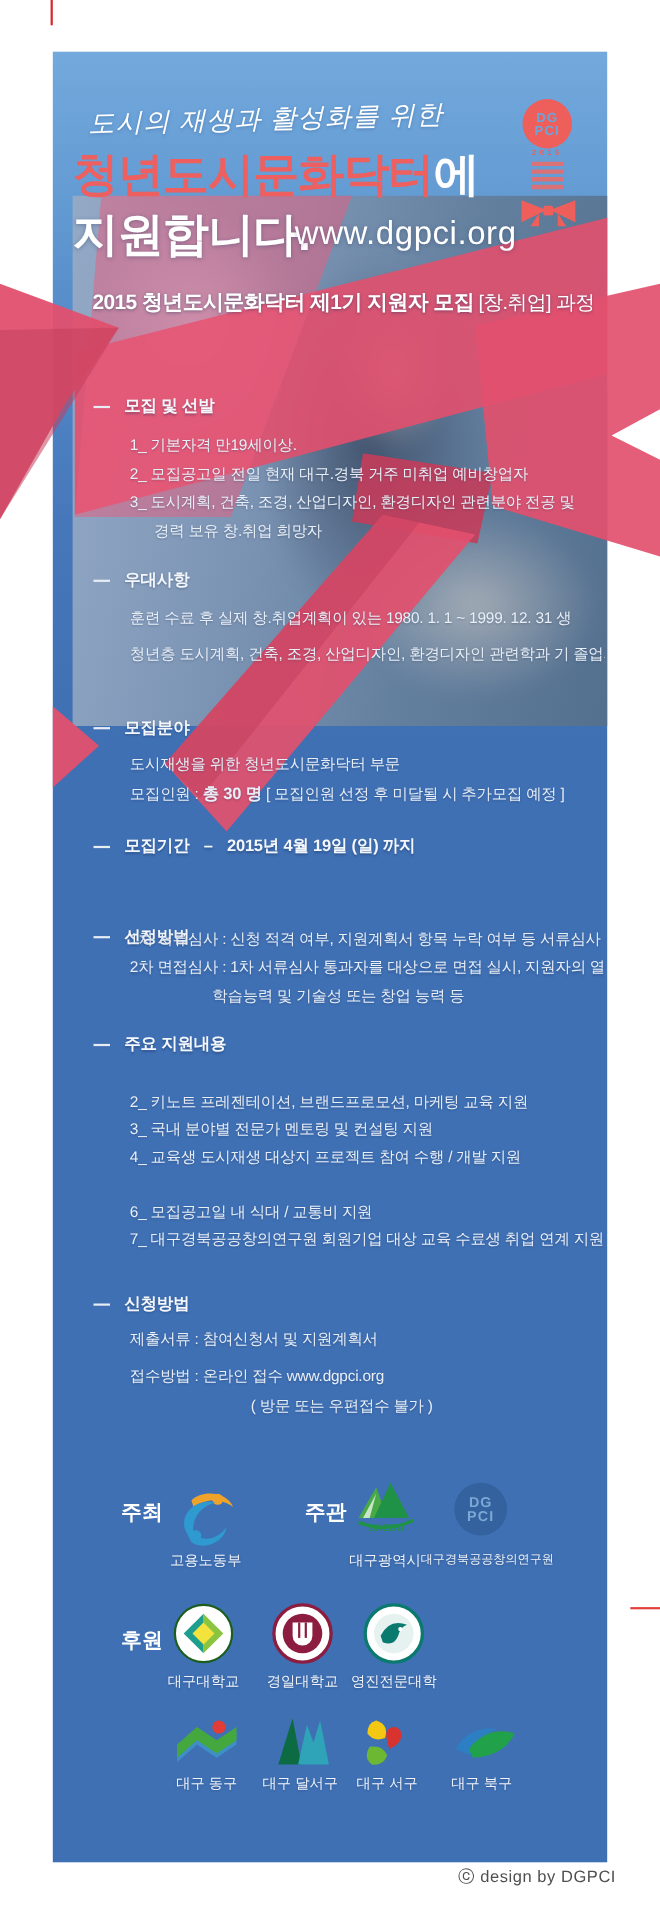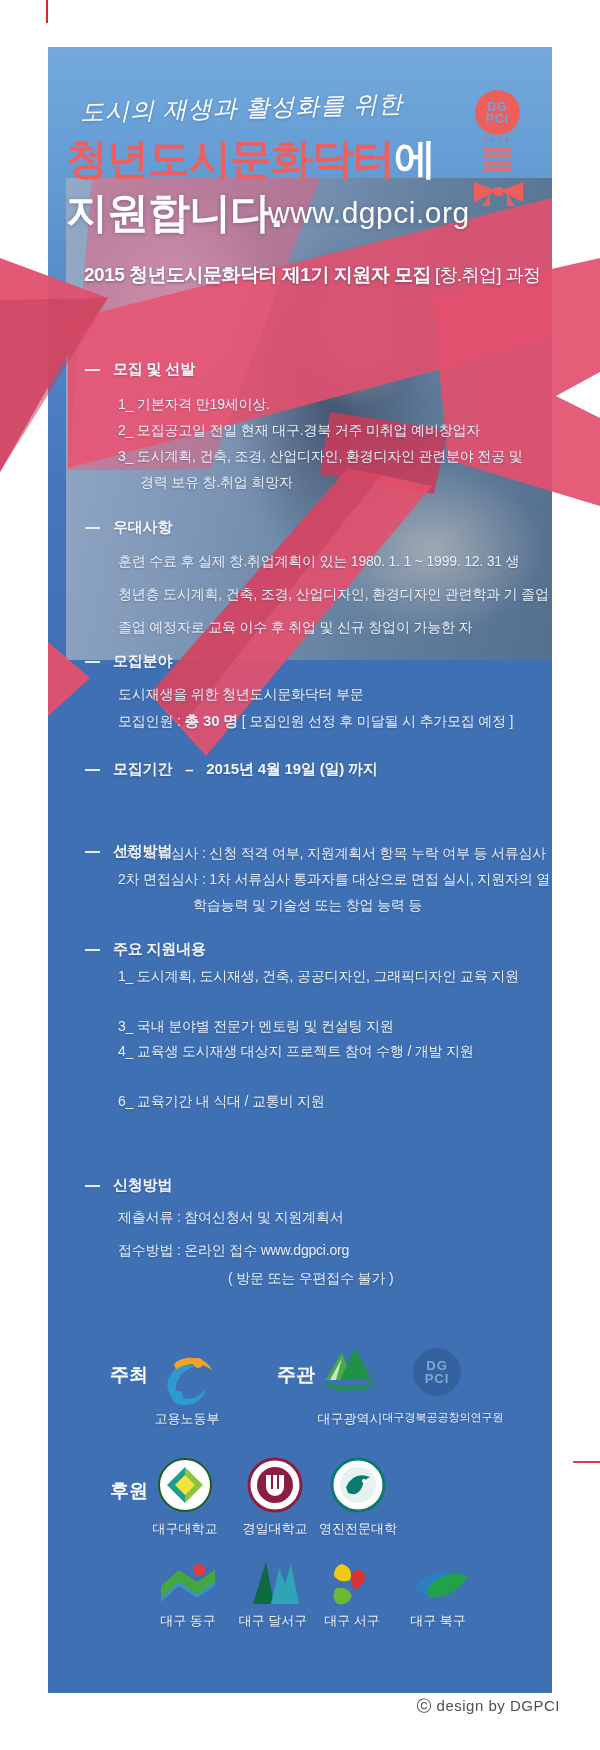--- a/index.html
+++ b/index.html
@@ -124,21 +124,20 @@
     <div class="bl" style="left:118px;top:422px;">2_ 모집공고일 전일 현재 대구.경북 거주 미취업 예비창업자</div>
     <div class="bl" style="left:118px;top:448px;">3_ 도시계획, 건축, 조경, 산업디자인, 환경디자인 관련분야 전공 및</div>
     <div class="bl" style="left:140px;top:474px;">경력 보유 창.취업 희망자</div>
 
     <div class="sh" style="left:85px;top:518px;">
       <span class="dash"></span>
       <span class="st">우대사항</span>
     </div>
     <div class="bl" style="left:118px;top:553px;">훈련 수료 후 실제 창.취업계획이 있는 1980. 1. 1 ~ 1999. 12. 31 생</div>
     <div class="bl" style="left:118px;top:586px;">청년층 도시계획, 건축, 조경, 산업디자인, 환경디자인 관련학과 기 졸업자 및</div>
-    <div class="bl" style="left:118px;top:619px;">졸업 예정자로 교육 이수 후 취업 및 신규 창업이 가능한 자</div>
 
     <div class="sh" style="left:85px;top:652px;">
       <span class="dash"></span>
       <span class="st">모집분야</span>
     </div>
     <div class="bl" style="left:118px;top:686px;">도시재생을 위한 청년도시문화닥터 부문</div>
     <div class="bl" style="left:118px;top:712px;">
       <span>모집인원 : </span><b>총 30 명</b><span> [ 모집인원 선정 후 미달될 시 추가모집 예정 ]</span>
     </div>
 
@@ -154,24 +153,25 @@
       <span class="st">선정방법</span>
     </div>
     <div class="bl" style="left:118px;top:845px;">1차 서류심사 : 신청 적격 여부, 지원계획서 항목 누락 여부 등 서류심사 실시</div>
     <div class="bl" style="left:118px;top:871px;">2차 면접심사 : 1차 서류심사 통과자를 대상으로  면접 실시, 지원자의 열정,</div>
     <div class="bl" style="left:193px;top:897px;">학습능력 및 기술성 또는 창업 능력 등</div>
 
     <div class="sh" style="left:85px;top:940px;">
       <span class="dash"></span>
       <span class="st">주요 지원내용</span>
     </div>
-    <div class="bl" style="left:118px;top:968px;">1_ 도시계획, 도시재생, 건축, 공공디자인, 그래픽디자인 교육 지원</div>
+    <div class="bl" style="left:118px;top:993px;">2_ 키노트 프레젠테이션, 브랜드프로모션, 마케팅 교육 지원</div>
     <div class="bl" style="left:118px;top:1018px;">3_ 국내 분야별 전문가 멘토링 및 컨설팅 지원</div>
     <div class="bl" style="left:118px;top:1043px;">4_ 교육생 도시재생 대상지 프로젝트 참여 수행 / 개발 지원</div>
-    <div class="bl" style="left:118px;top:1093px;">6_ 교육기간 내 식대 / 교통비 지원</div>
+    <div class="bl" style="left:118px;top:1093px;">6_ 모집공고일 내 식대 / 교통비 지원</div>
+    <div class="bl" style="left:118px;top:1118px;">7_ 대구경북공공창의연구원 회원기업 대상 교육 수료생 취업 연계 지원</div>
 
     <div class="sh" style="left:85px;top:1176px;">
       <span class="dash"></span>
       <span class="st">신청방법</span>
     </div>
     <div class="bl" style="left:118px;top:1209px;">제출서류 : 참여신청서 및 지원계획서</div>
     <div class="bl" style="left:118px;top:1242px;">접수방법 : 온라인 접수  www.dgpci.org</div>
     <div class="bl" style="left:228px;top:1270px;">( 방문 또는 우편접수 불가 )</div>
 
     <div class="credlabel" style="left:110px;top:1362px;text-align:right;">주최</div>

